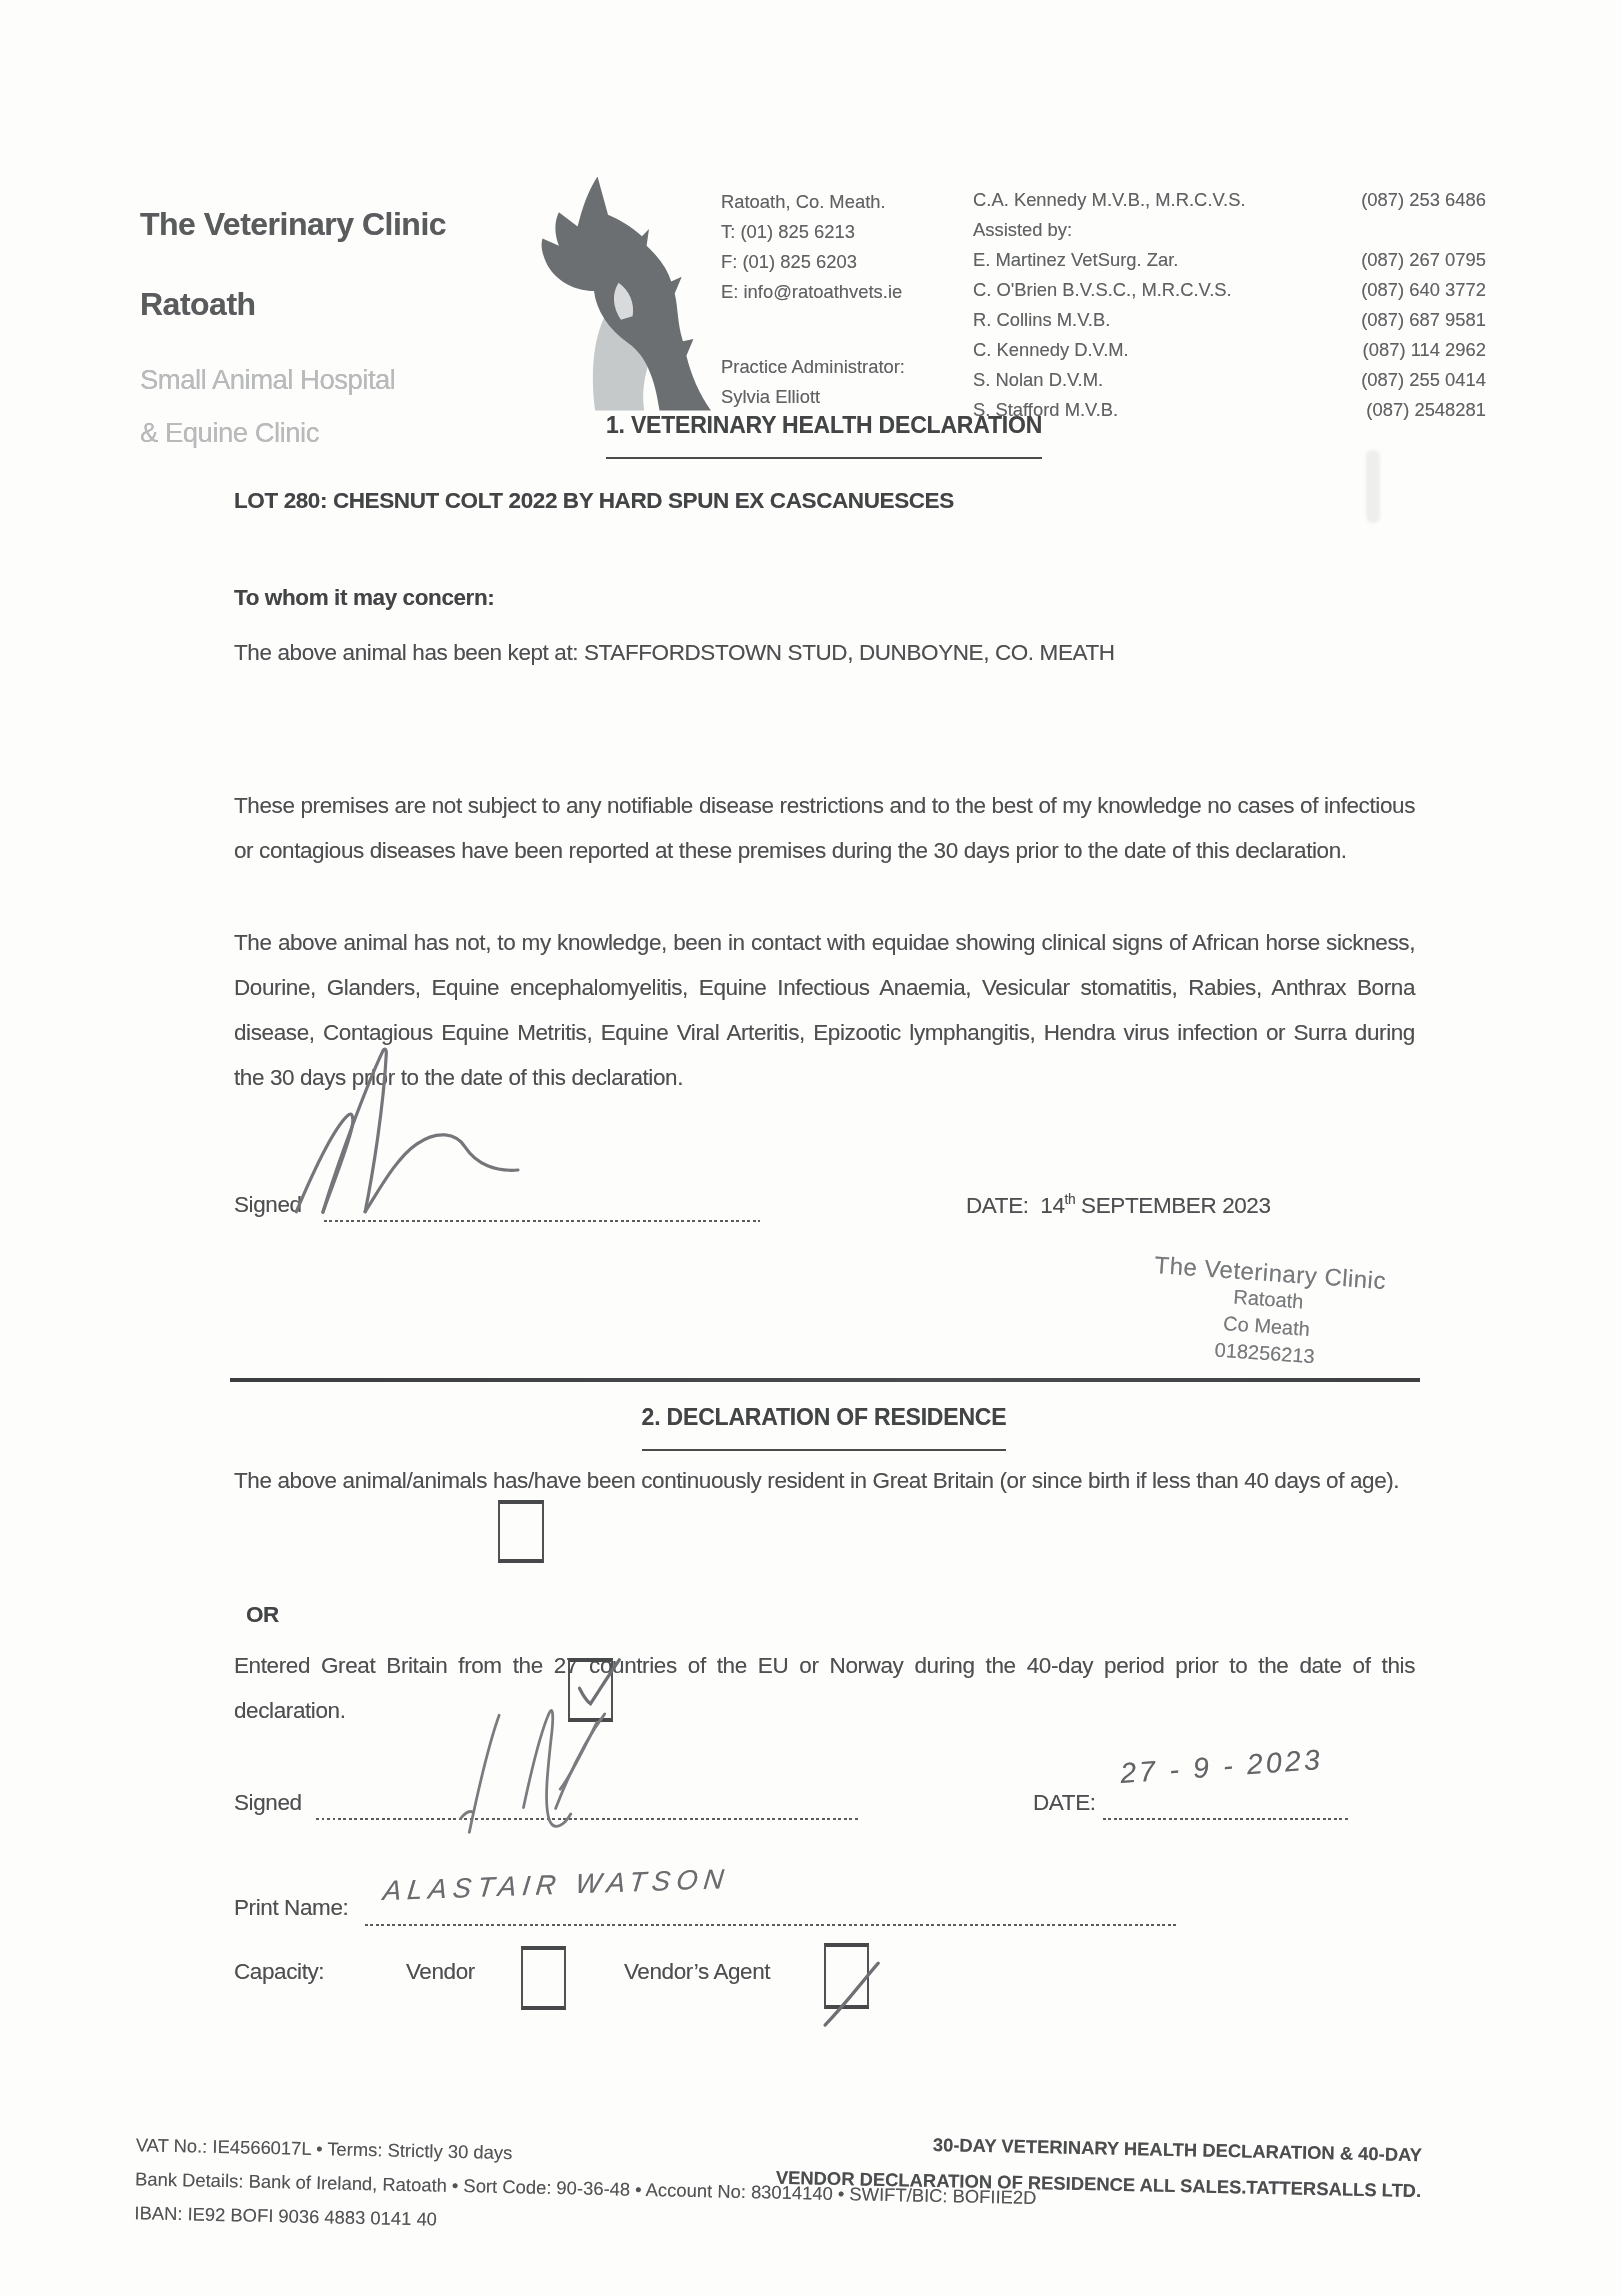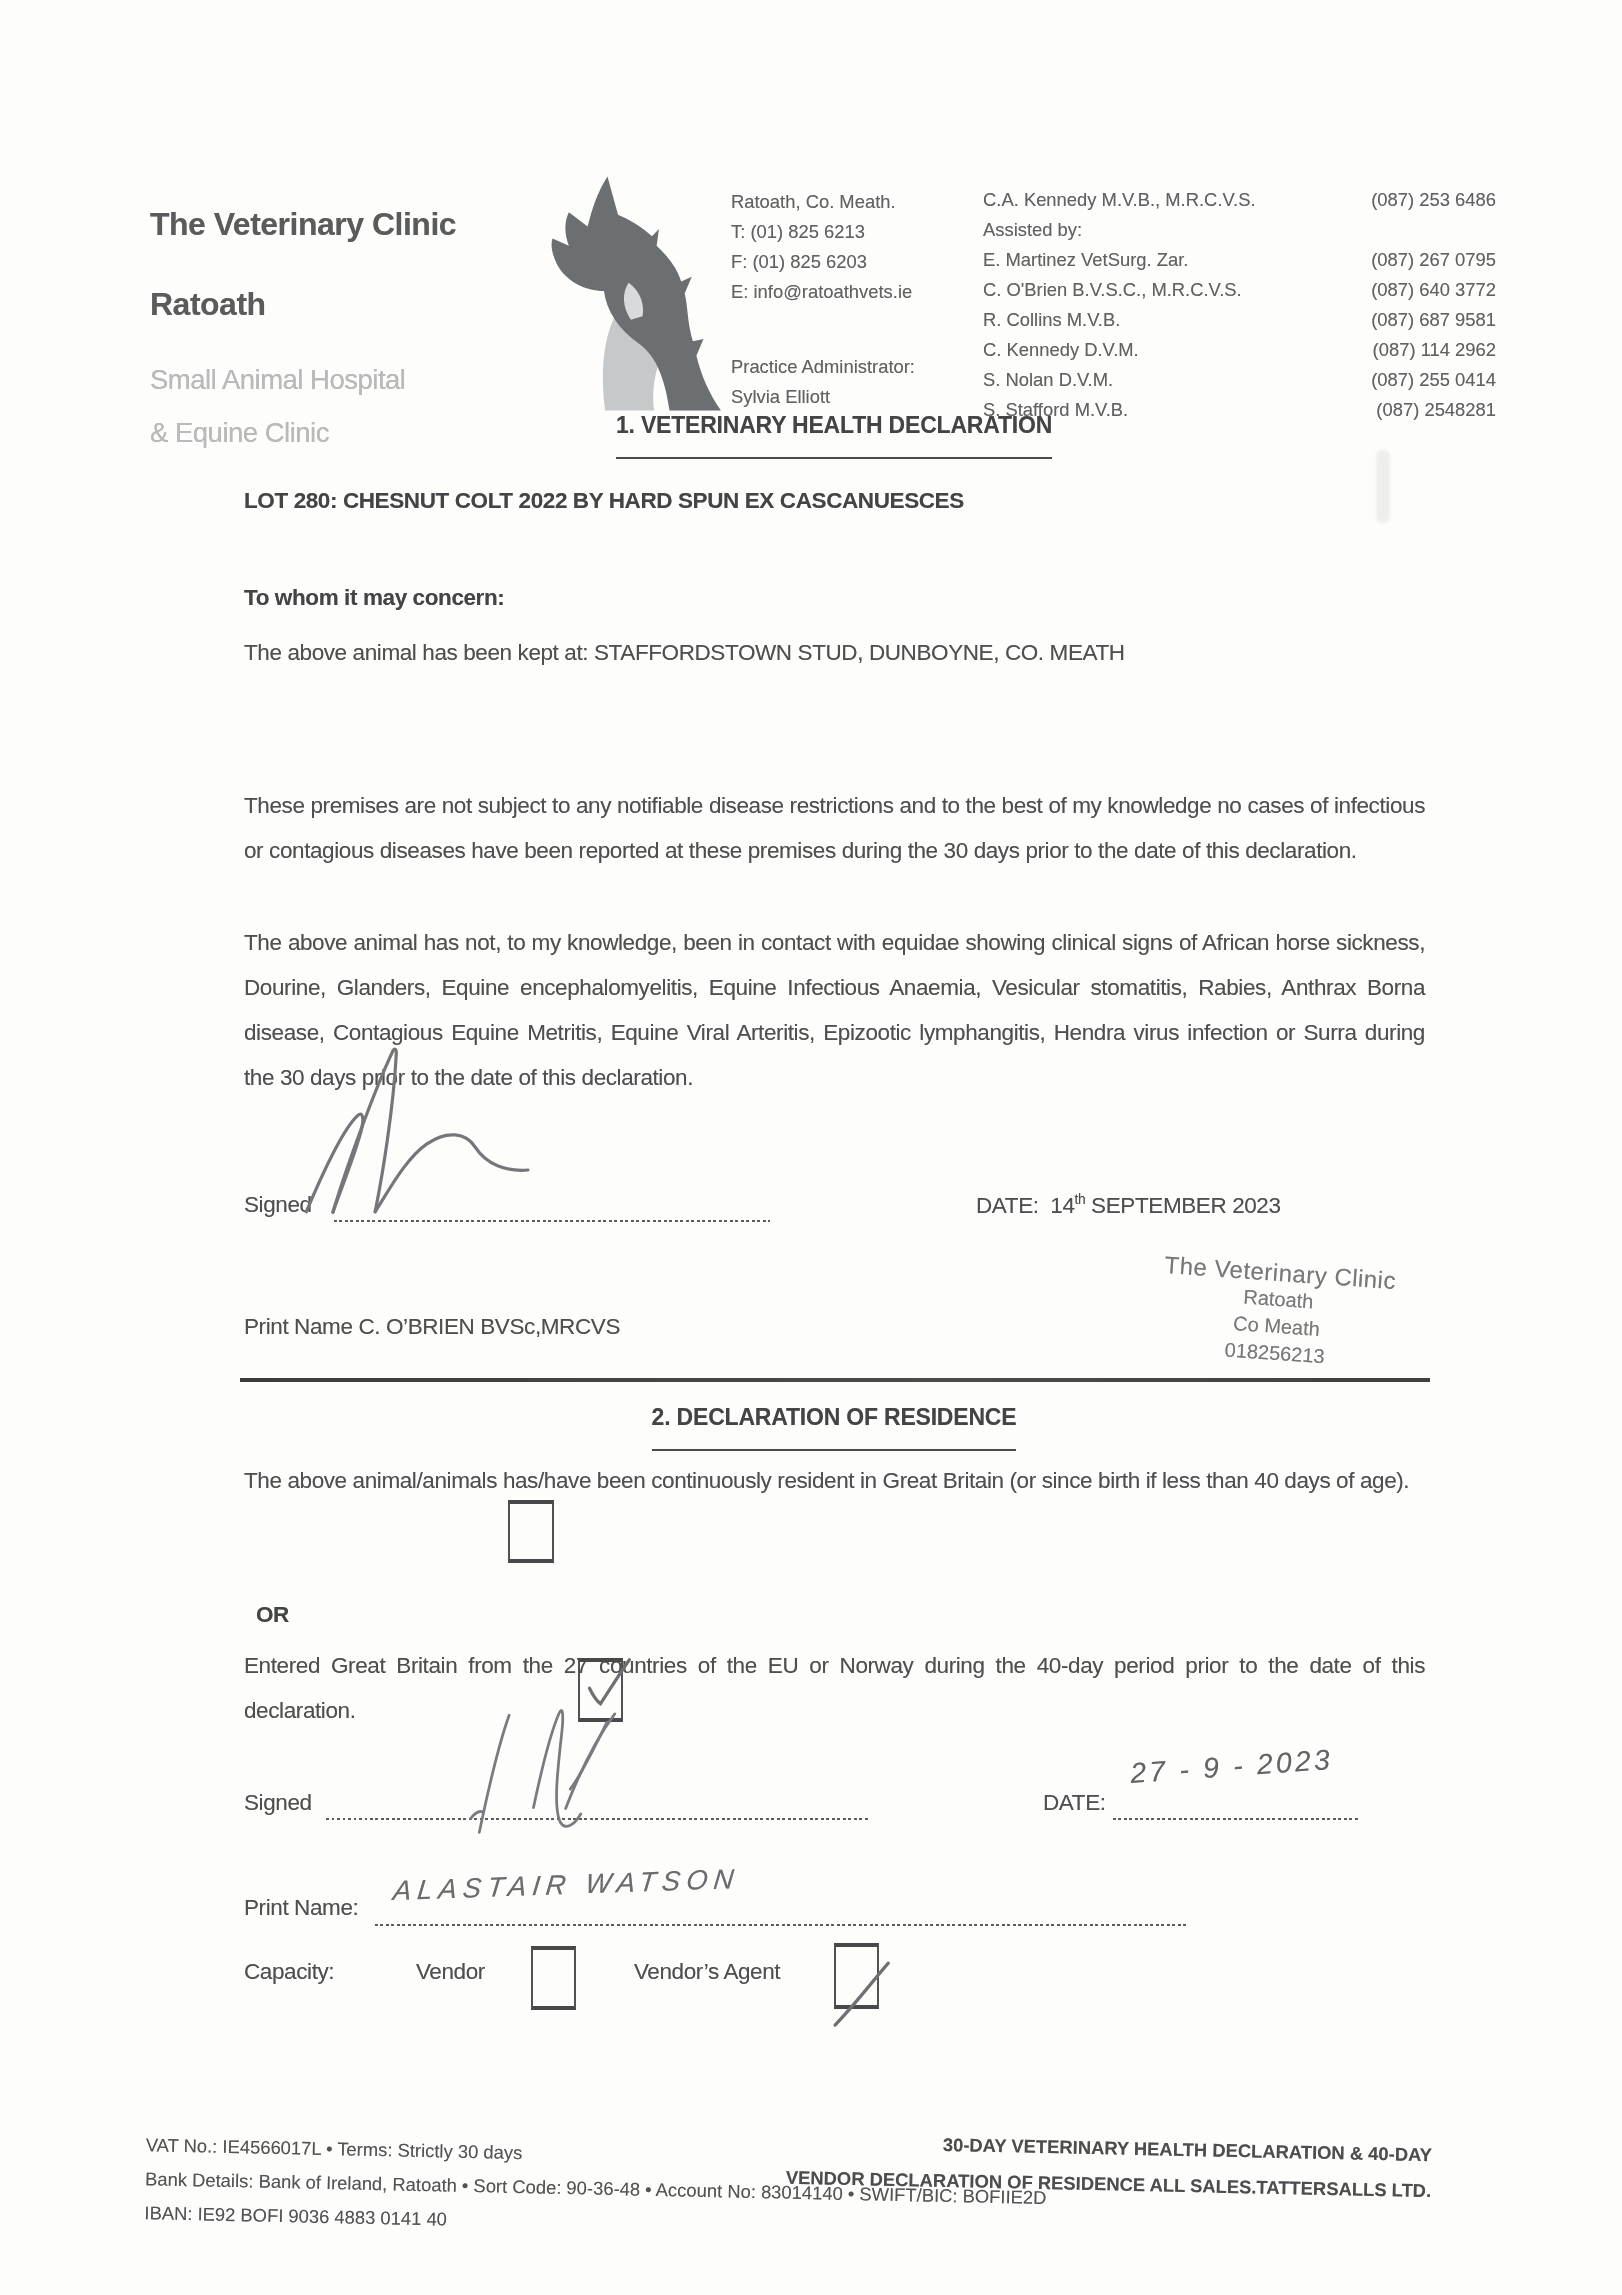--- a/index.html
+++ b/index.html
@@ -1,20 +1,20 @@
 <!DOCTYPE html>
 <html style="font-size:7.3px"><head>
 <meta charset="utf-8">
 <style>
   html,body{margin:0;padding:0;}
   body{width:1623px;height:2295px;position:relative;background:#fdfdfc;
        font-family:"Liberation Sans",sans-serif;color:#4e4f51;overflow:hidden;}
   .abs{position:absolute;}
   .scan{text-shadow:0 0 0.5px rgba(90,90,92,.45);}
-  .page{position:absolute;left:10px;top:0;width:1475px;height:2295px;}
+  .page{position:absolute;left:0;top:0;width:1475px;height:2295px;}
   
   .clinic-name{left:140px;top:184px;font-size:32px;font-weight:bold;line-height:80px;color:#5a5b5d;letter-spacing:-0.5px;}
   .clinic-sub{left:140px;top:353px;font-size:27.5px;line-height:53px;color:#b9babb;letter-spacing:-0.5px;}
   .logo-box{left:484px;top:174px;width:234px;height:239px;}
   .contact-col{left:721px;top:187px;width:248px;font-size:18.4px;line-height:30px;color:#616264;}
   .contact-gap{height:45px;}
   .staff-col{left:973px;top:185px;width:513px;font-size:18.4px;line-height:30px;color:#616264;}
   .staff-row{display:flex;}
   .staff-name{flex:1;}
   .staff-phone{width:152px;text-align:right;}
@@ -135,21 +135,20 @@
 
   <div class="abs stamp">
     <div>The Veterinary Clinic</div>
     <small>
       <div>Ratoath</div>
       <div>Co Meath</div>
       <div>018256213</div>
     </small>
   </div>
 
-  <div class="abs body-par" style="top:1304px;">Print Name C. O’BRIEN BVSc,MRCVS</div>
 
   <div class="abs divider"></div>
 
   <div class="abs title-wrap" style="top:1404px;">
     <span class="title-underline">2. DECLARATION OF RESIDENCE</span>
   </div>
 
   <div class="abs body-par just" style="top:1458px;">The above animal/animals has/have been continuously resident in Great Britain (or since birth if less than 40 days of age).</div>
   <div class="cbox" style="left:498px;top:1500px;width:42px;height:55px;"></div>
 

